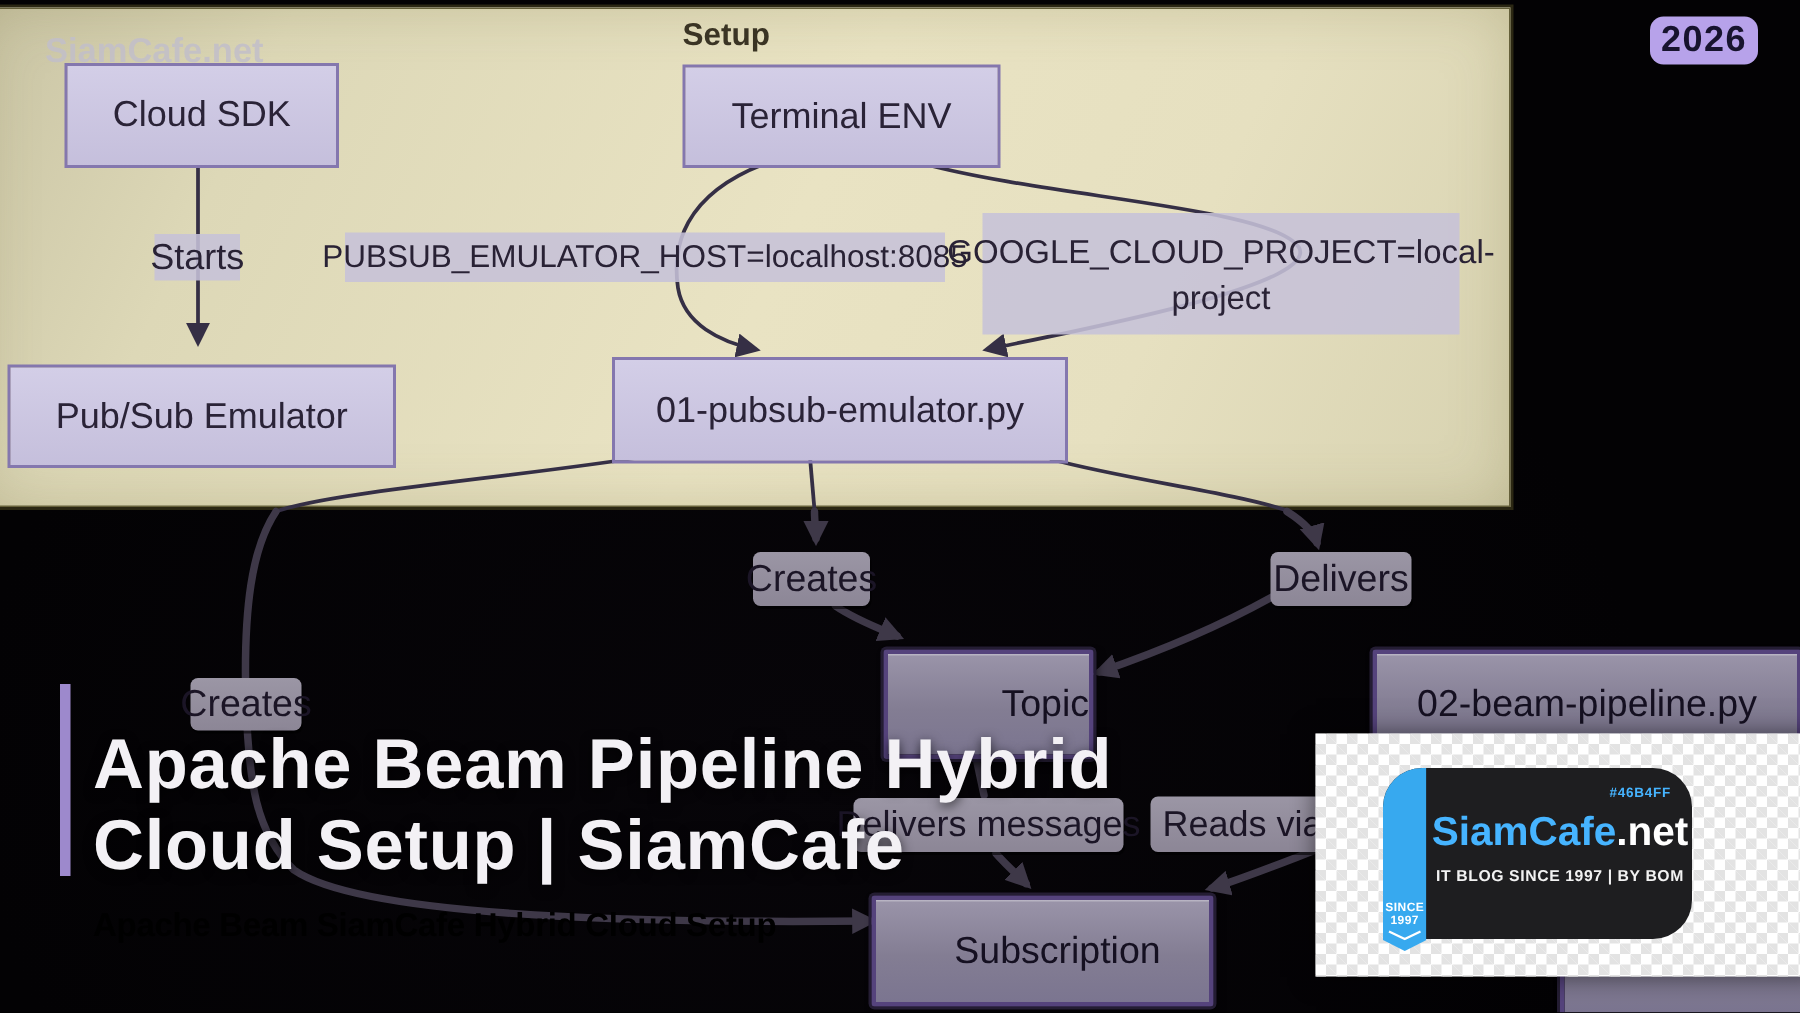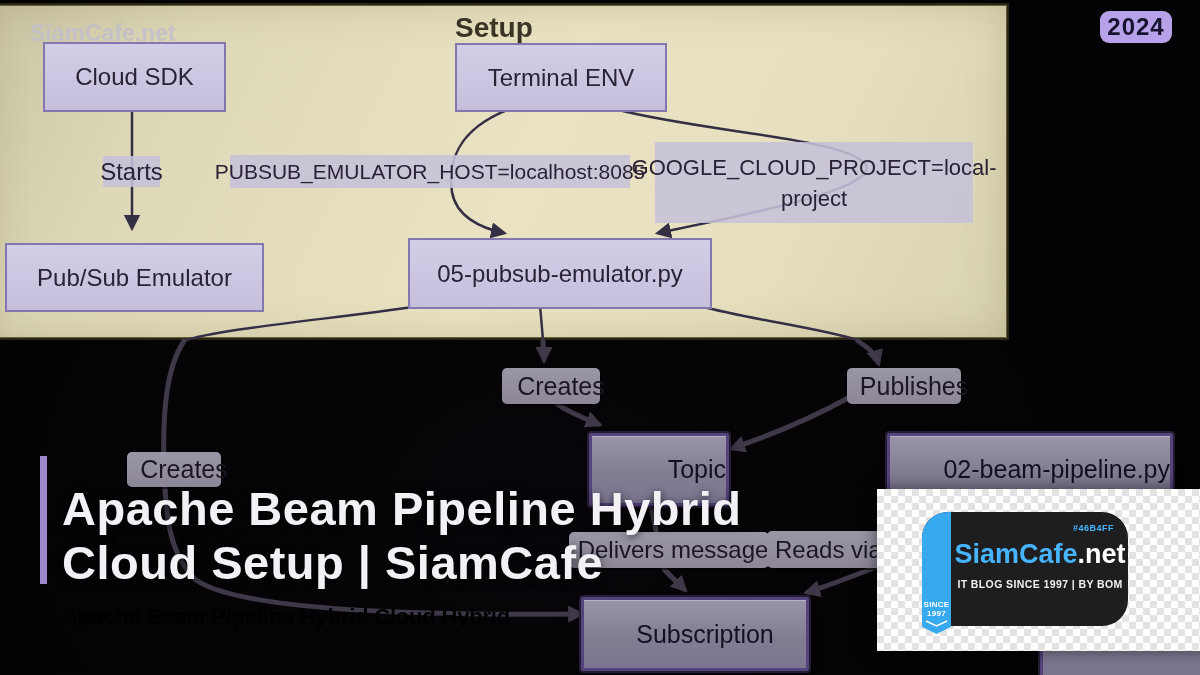--- a/index.html
+++ b/index.html
@@ -4,37 +4,37 @@
 <style>
   html,body{margin:0;padding:0;background:#000;}
   #stage{position:relative;width:1200px;height:675px;overflow:hidden;
          background:radial-gradient(ellipse at 45% 75%, #070509 0%, #030204 60%);
          font-family:"Liberation Sans", sans-serif;}
   
   .setup-panel{position:absolute;left:-14px;top:5px;width:1021px;height:333px;z-index:0;
 atml:    border:4px solid #8e8853;
     box-shadow:0 0 0 2px #2b2713, inset 0 0 0 1px #65603a, inset 0 0 40px rgba(120,110,60,.25);
     background:linear-gradient(115deg,#c9c4a4 0%,#ddd8b7 18%,#e9e3c3 52%,#e6e0c0 75%,#d7d2b0 100%);}
-  .setup-title{position:absolute;left:455px;top:12px;z-index:2;font-size:28px;font-weight:600;color:#3a3424;}
+  .setup-title{position:absolute;left:455px;top:12px;z-index:2;font-size:21px;font-weight:600;color:#3a3424;}
   .watermark{position:absolute;left:30px;top:20px;z-index:2;font-size:23px;font-weight:bold;color:#c2bfca;opacity:.85;}
   
   .snode{position:absolute;z-index:2;display:flex;align-items:center;justify-content:center;
     background:linear-gradient(180deg,#d3cee7,#c5bfdc);border:2px solid #8477ae;
     color:#2a2337;font-size:24px;}
   .slabel{position:absolute;z-index:2;display:flex;align-items:center;justify-content:center;
     background:rgba(198,193,216,.88);color:#292235;font-size:22px;white-space:nowrap;}
   
   .dnode{position:absolute;z-index:2;display:flex;align-items:center;justify-content:center;
     background:linear-gradient(180deg,#9a94a9 0%,#837d93 55%,#7b7590 100%);
     border:3px solid #55437c;border-radius:2px;
     box-shadow:0 0 0 2px #241d33, 2px 3px 6px rgba(0,0,0,.65), inset 0 1px 0 rgba(255,255,255,.3);
     color:#151021;font-size:25px;}
   .dlabel{position:absolute;z-index:2;display:flex;align-items:center;justify-content:center;
     background:linear-gradient(180deg,#9b96a5,#8c8696);border-radius:5px;
-    box-shadow:1px 2px 0 rgba(0,0,0,.55);color:#1b1526;font-size:25px;white-space:nowrap;padding-left:20px;}
+    box-shadow:1px 2px 0 rgba(0,0,0,.55);color:#1b1526;font-size:25px;white-space:nowrap;}
   
   #edges{position:absolute;left:0;top:0;z-index:1;}
   .edge-thin{fill:none;stroke:#352f45;stroke-width:2.5;}
   .edge-thick{fill:none;stroke:#3e3848;stroke-width:5;stroke-linecap:round;}
   
   .accent-bar{position:absolute;left:40px;top:456px;width:7px;height:128px;z-index:3;background:#9d89cc;}
   .main-title{position:absolute;left:62px;top:482px;z-index:3;color:#f3f1f5;font-size:47px;
     font-weight:bold;line-height:54px;letter-spacing:.5px;text-shadow:0 2px 8px rgba(0,0,0,.7);}
   .sub-title{position:absolute;left:62px;top:604px;z-index:3;font-size:22px;font-weight:bold;letter-spacing:-.2px;}
   
@@ -105,75 +105,75 @@
   <div class="snode" style="left:455px;top:43px;width:208px;height:65px;">
     <span>Terminal ENV</span>
   </div>
   <div class="snode" style="left:43px;top:42px;width:179px;height:66px;">
     <span>Cloud SDK</span>
   </div>
   <div class="snode" style="left:5px;top:243px;width:255px;height:65px;">
     <span>Pub/Sub Emulator</span>
   </div>
   <div class="snode" style="left:408px;top:238px;width:300px;height:67px;">
-    <span>05-pubsub-emulator.py</span>
+    <span>01-pubsub-emulator.py</span>
   </div>
 
   <div class="slabel" style="left:103px;top:156px;width:57px;height:31px;font-size:24px;">
     <span>Starts</span>
   </div>
   <div class="slabel" style="left:230px;top:155px;width:400px;height:33px;font-size:21px;">
     <span>PUBSUB_EMULATOR_HOST=localhost:8085</span>
   </div>
   <div class="slabel" style="left:655px;top:142px;width:318px;height:81px;flex-direction:column;line-height:31px;">
     <span>GOOGLE_CLOUD_PROJECT=local-</span>
     <span>project</span>
   </div>
 
   <div class="dnode" style="left:589px;top:433px;width:134px;height:67px;justify-content:flex-end;">
     <span>Topic</span>
   </div>
-  <div class="dnode" style="left:887px;top:433px;width:280px;height:67px;justify-content:flex-end;">
+  <div class="dnode" style="left:915px;top:433px;width:280px;height:67px;">
     <span>02-beam-pipeline.py</span>
   </div>
   <div class="dnode" style="left:581px;top:597px;width:202px;height:68px;padding-left:20px;">
     <span>Subscription</span>
   </div>
   <div class="dnode" style="left:1040px;top:600px;width:222px;height:72px;justify-content:flex-start;">
     <span class="out-frag-text">ut</span>
   </div>
 
   <div class="dlabel" style="left:502px;top:368px;width:78px;height:36px;">
     <span>Creates</span>
   </div>
   <div class="dlabel" style="left:847px;top:368px;width:94px;height:36px;">
-    <span>Publishes</span>
+    <span>Delivers</span>
   </div>
   <div class="dlabel" style="left:127px;top:452px;width:74px;height:35px;">
     <span>Creates</span>
   </div>
   <div class="dlabel" style="left:569px;top:532px;width:180px;height:36px;font-size:24px;text-align:center;">
     <span>Delivers messages</span>
   </div>
   <div class="dlabel reads-label" style="left:767px;top:531px;width:240px;height:37px;font-size:24px;">
     <span>Reads via su</span>
   </div>
   <div class="dlabel frag-label" style="left:1180px;top:531px;width:55px;height:38px;">
     <span>rin</span>
   </div>
 
   <div class="accent-bar"></div>
   <div class="main-title">
     <div>Apache Beam Pipeline Hybrid</div>
     <div>Cloud Setup | SiamCafe</div>
   </div>
-  <div class="sub-title">Apache Beam Pipeline Hybrid Cloud Hybrid</div>
+  <div class="sub-title">Apache Beam SiamCafe Hybrid Cloud Setup</div>
 
   <div class="year-badge">
-    <span>2024</span>
+    <span>2026</span>
   </div>
 
   <div class="logo-wrap">
     <div class="logo-card">
       <div class="logo-hex">#46B4FF</div>
       <div class="logo-brand">
         <span class="b1">SiamCafe</span><span class="b2">.net</span>
       </div>
       <div class="logo-tagline">IT BLOG SINCE 1997 | BY BOM</div>
     </div>

